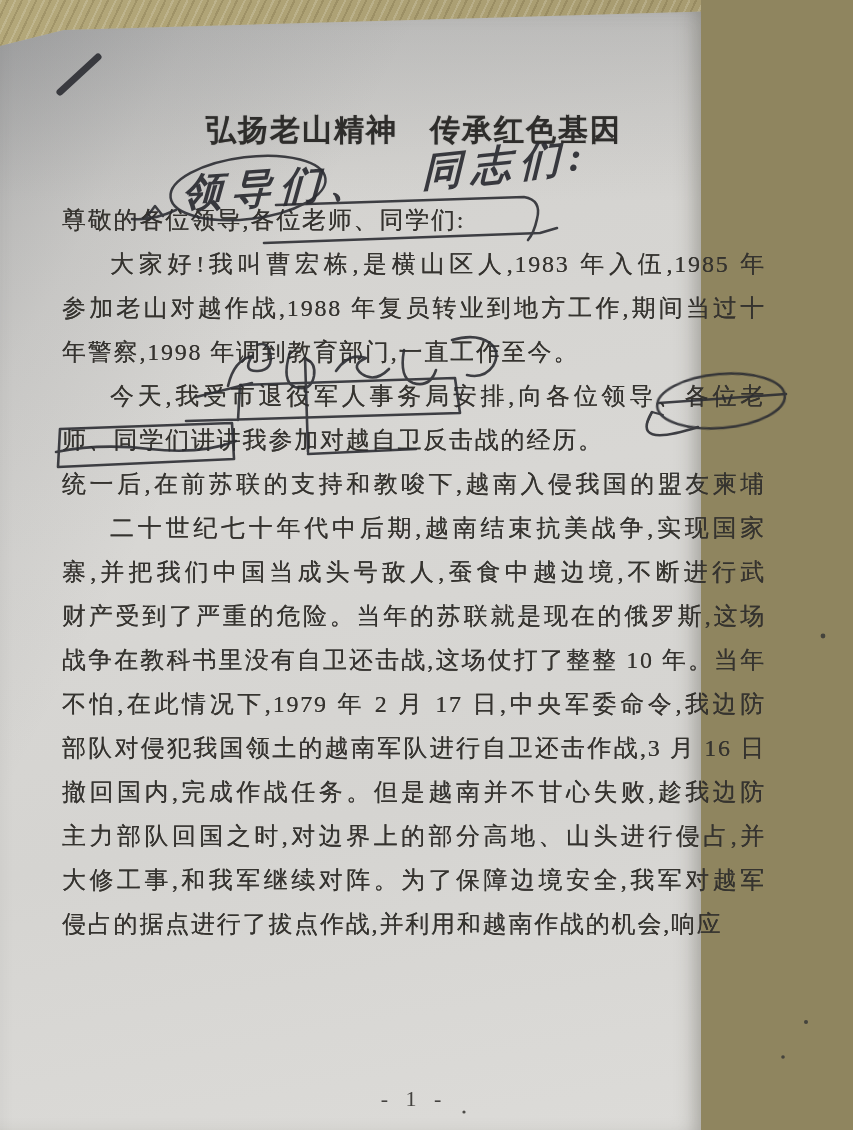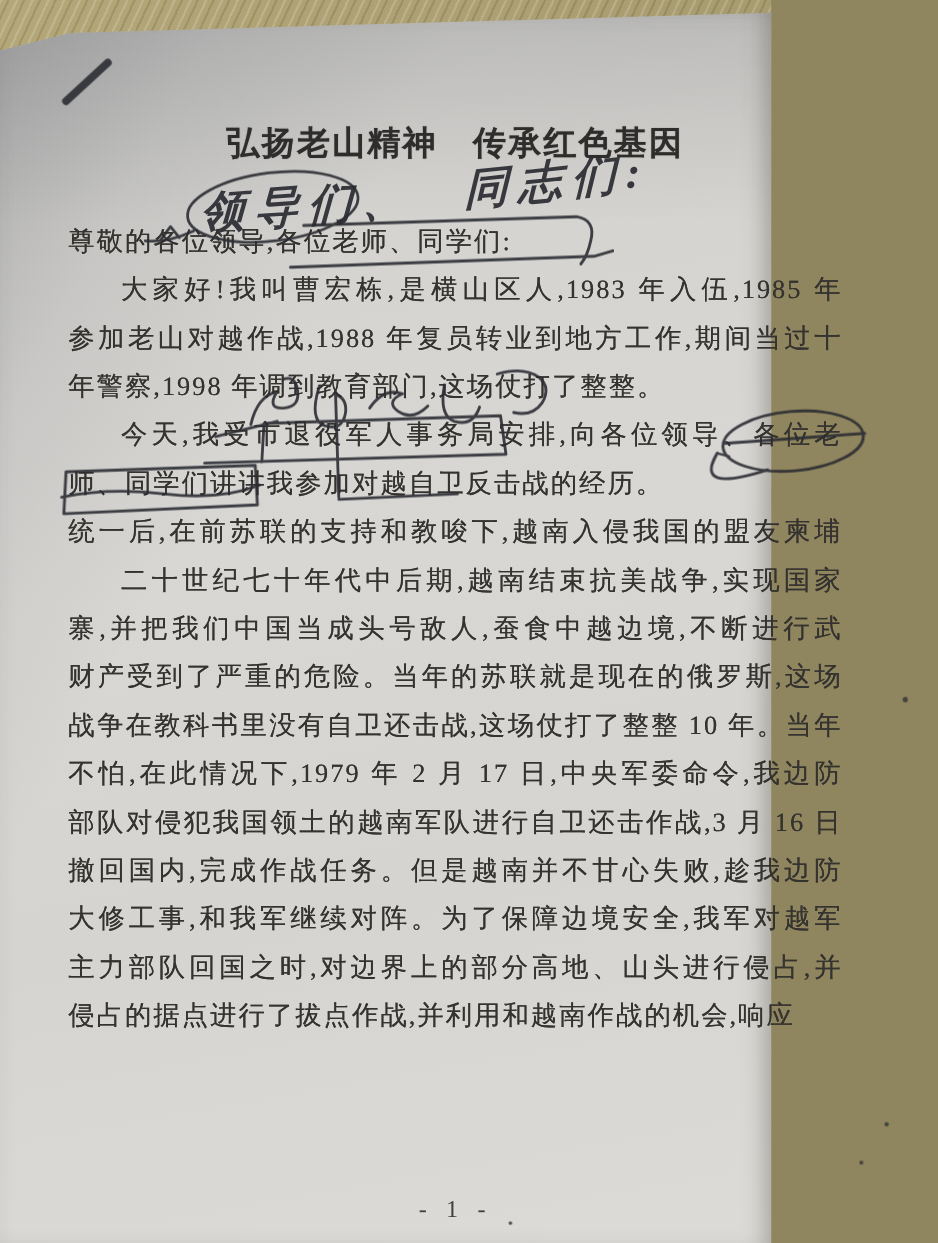--- a/index.html
+++ b/index.html
@@ -51,35 +51,35 @@
 
     <div class="hand-greeting">
       <span>领导们、</span><span class="hg2">同志们:</span>
     </div>
 
     <div class="textcol">
       <div class="line nolast"><span>尊敬的各位领导,</span><span>各位老师、同学们:</span></div>
 
       <div class="line indent">大家好!我叫曹宏栋,是横山区人,1983 年入伍,1985 年</div>
       <div class="line">参加老山对越作战,1988 年复员转业到地方工作,期间当过十</div>
-      <div class="line nolast">年警察,1998 年调到教育部门,这场仗打了整整。</div>
+      <div class="line nolast">年警察,1998 年调到教育部门,一直工作至今。</div>
 
       <div class="line indent"><span>今天,我受</span><span>市退役军人事务局</span><span>安排,向各位领导、</span><span>各位老</span></div>
       <div class="line nolast"><span>师、同学们</span><span>讲讲我参加对越自卫反击战的经历。</span></div>
 
       <div class="line">统一后,在前苏联的支持和教唆下,越南入侵我国的盟友柬埔</div>
       <div class="line indent">二十世纪七十年代中后期,越南结束抗美战争,实现国家</div>
       <div class="line">寨,并把我们中国当成头号敌人,蚕食中越边境,不断进行武</div>
       <div class="line">财产受到了严重的危险。当年的苏联就是现在的俄罗斯,这场</div>
       <div class="line">战争在教科书里没有自卫还击战,这场仗打了整整 10 年。当年</div>
       <div class="line">不怕,在此情况下,1979 年 2 月 17 日,中央军委命令,我边防</div>
       <div class="line">部队对侵犯我国领土的越南军队进行自卫还击作战,3 月 16 日</div>
       <div class="line">撤回国内,完成作战任务。但是越南并不甘心失败,趁我边防</div>
+      <div class="line">主力部队回国之时,对边界上的部分高地、山头进行侵占,并</div>
       <div class="line">大修工事,和我军继续对阵。为了保障边境安全,我军对越军</div>
-      <div class="line">主力部队回国之时,对边界上的部分高地、山头进行侵占,并</div>
       <div class="line nolast">侵占的据点进行了拔点作战,并利用和越南作战的机会,响应</div>
     </div>
 
     <div class="pagenum">- 1 -</div>
 
     <svg class="pen" viewBox="0 0 853 1130" xmlns="http://www.w3.org/2000/svg">
       <g stroke="#2c2d33" stroke-width="3" fill="none" stroke-linecap="round" stroke-linejoin="round" opacity="0.9">
 
         <g>
           <path d="M60,92 L98,57" stroke-width="7"></path>

